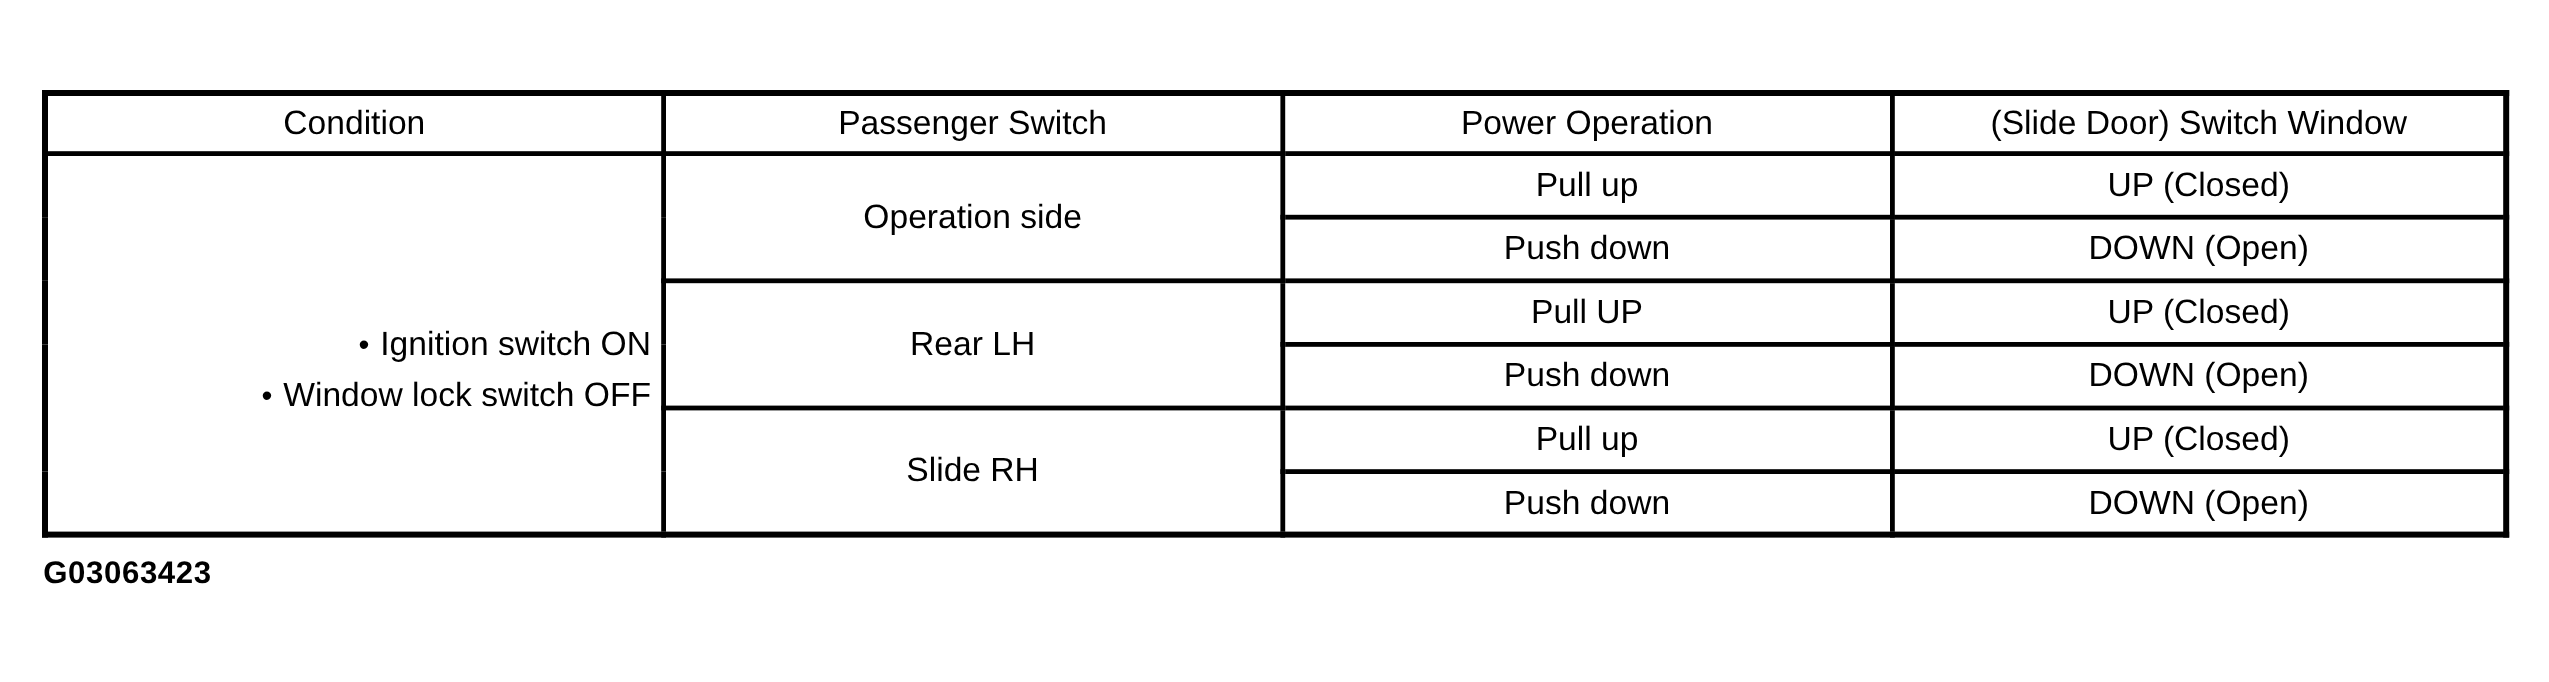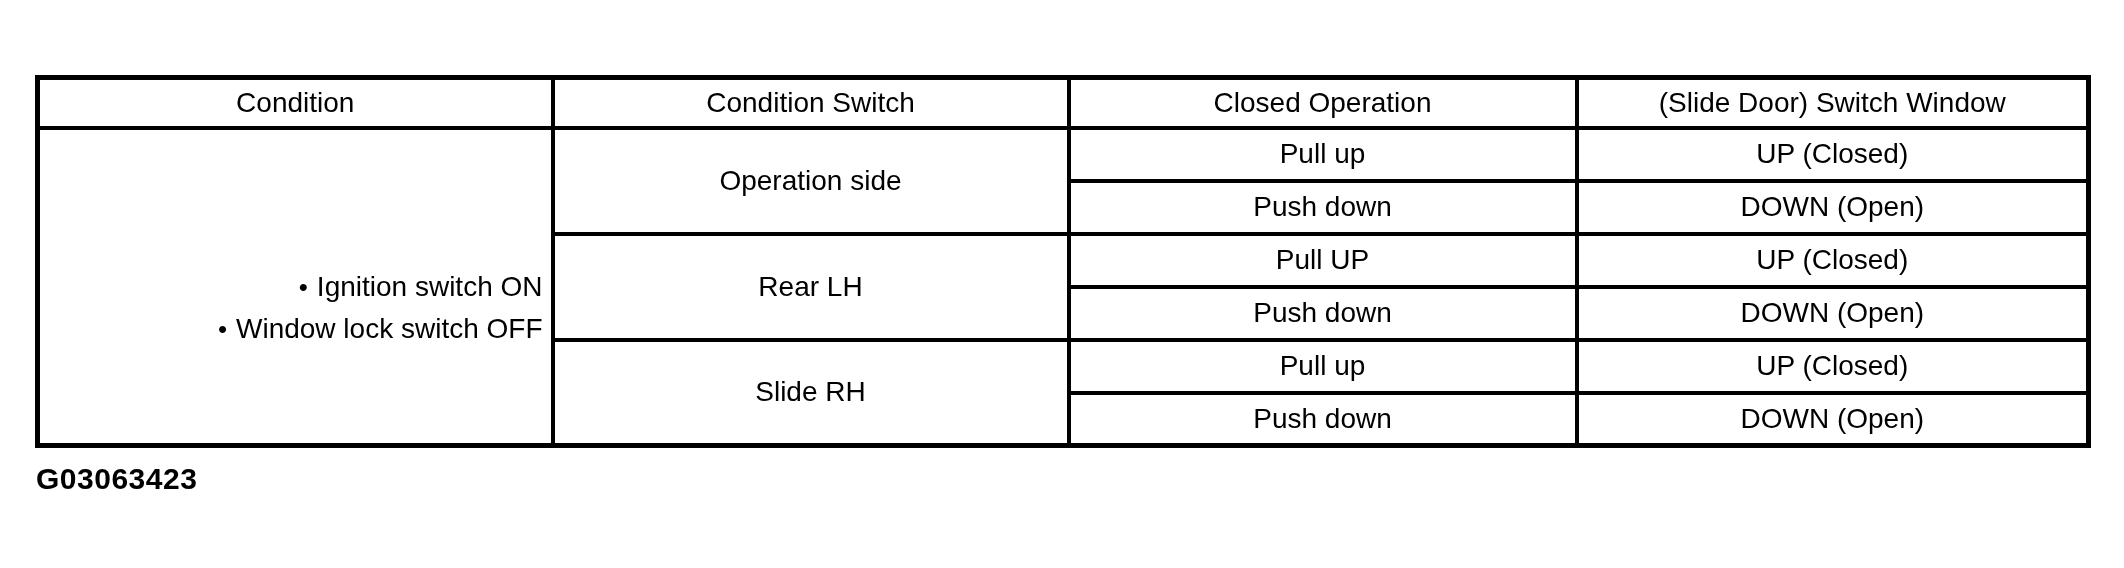--- a/index.html
+++ b/index.html
@@ -52,43 +52,43 @@
   }
   .cond-line .bullet {
     display: inline-block;
     margin-right: 9px;
     font-size: 26px;
   }
   .figure-caption {
     position: absolute;
     left: 36px;
     top: 462px;
-    font-size: 30px;
+    font-size: 26px;
     font-weight: 700;
     letter-spacing: 0.5px;
     color: #000000;
   }
 </style>
 </head>
 <body>
 
 <div class="page">
 
   <table class="op-table">
     <colgroup>
       <col style="width:515px">
       <col style="width:516px">
       <col style="width:508px">
       <col style="width:512px">
     </colgroup>
     <thead>
       <tr>
         <th>Condition</th>
-        <th>Condition Switch</th>
-        <th>Closed Operation</th>
+        <th>Passenger Switch</th>
+        <th>Power Operation</th>
         <th>(Slide Door) Switch Window</th>
       </tr>
     </thead>
     <tbody>
       <tr>
         <td class="condition-cell" rowspan="6">
           <div class="cond-line">
             <span class="bullet">•</span><span>Ignition switch ON</span>
           </div>
           <div class="cond-line">

